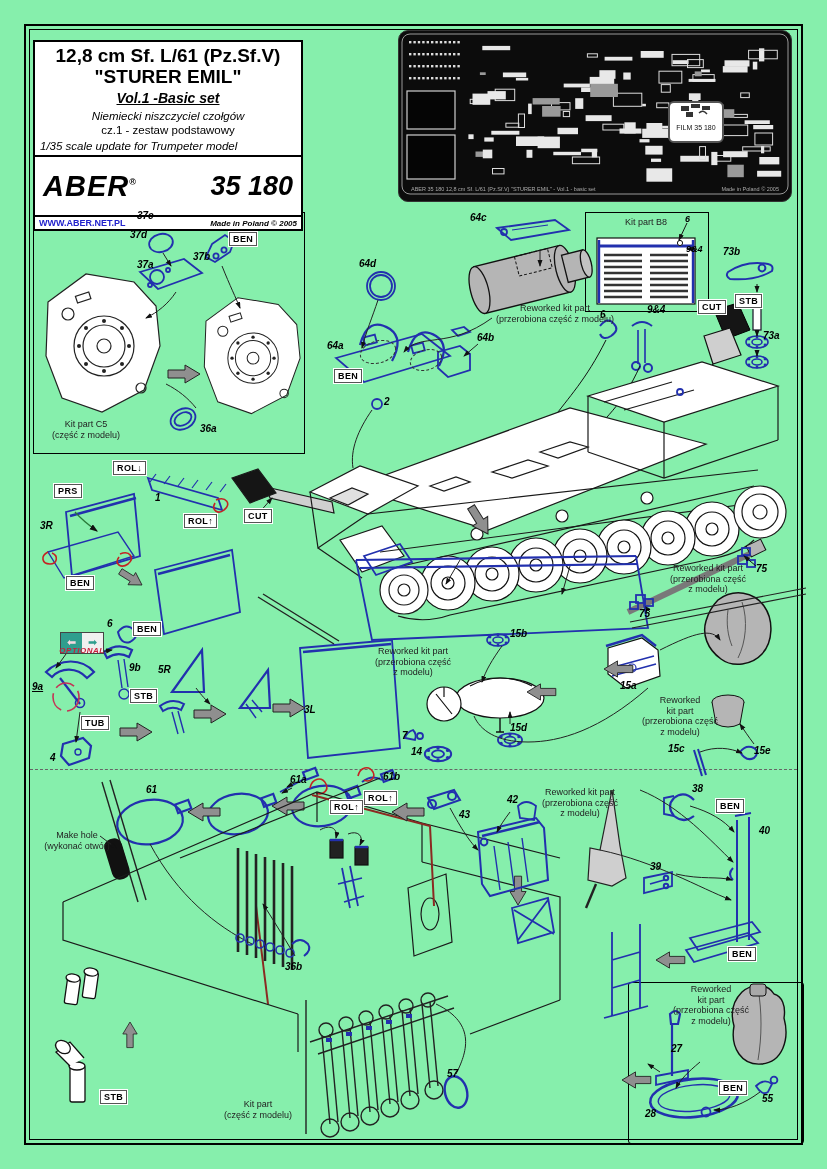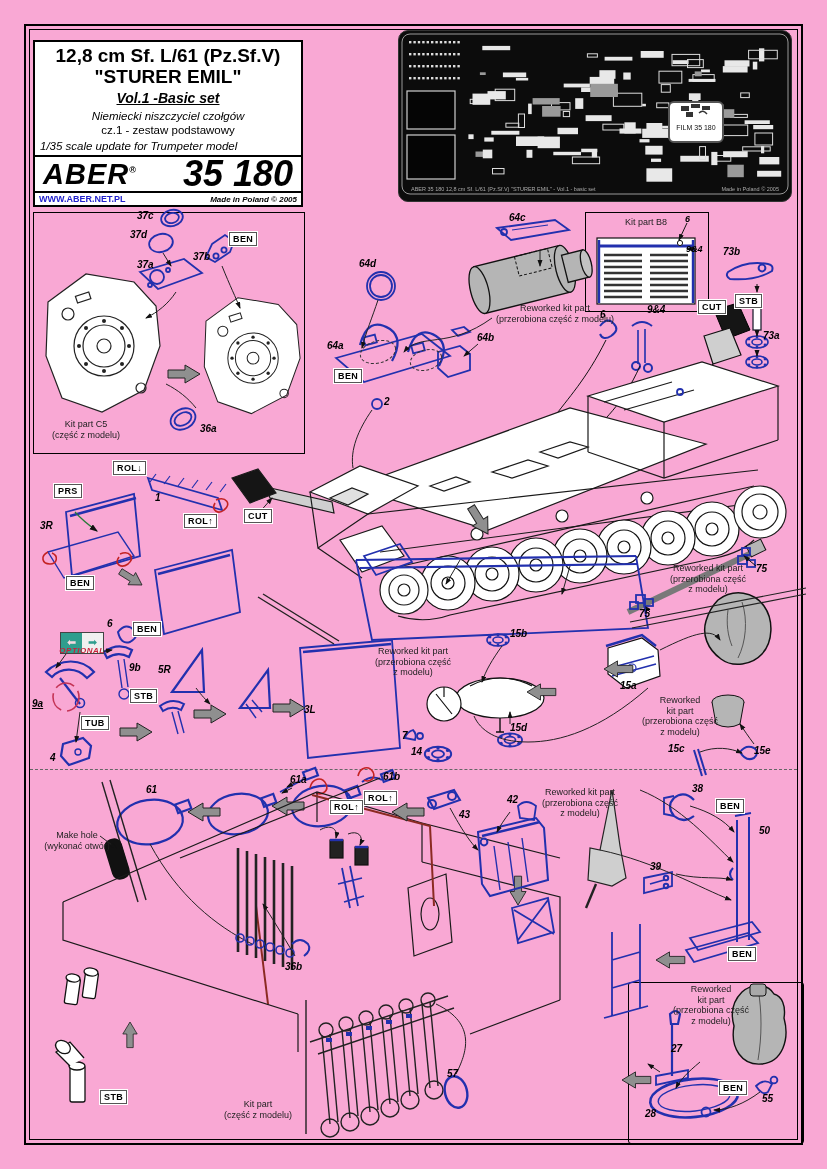--- a/index.html
+++ b/index.html
@@ -1,33 +1,33 @@
 <!DOCTYPE html>
 <html><head>
 <meta charset="utf-8">
 <style>
   html,body{margin:0;padding:0;background:#e8e8e8;}
-  .sheet{position:relative;width:827px;height:1169px;background:#f9a8d4;margin:0 auto;
+  .sheet{position:relative;width:827px;height:1169px;background:#86efac;margin:0 auto;
          font-family:"Liberation Sans",sans-serif;overflow:hidden;}
   .frame-outer{position:absolute;left:24px;top:24px;right:24px;bottom:24px;border:2px solid #000;}
   .frame-inner{position:absolute;left:29px;top:29px;right:29px;bottom:29px;border:1px solid #000;}
 
   
   .title-block{position:absolute;left:33px;top:40px;width:266px;border:2px solid #000;background:#fff;z-index:5;}
   .tb-main{border-bottom:2px solid #000;text-align:center;padding:3px 2px 2px;}
   .tb-l1,.tb-l2{font-weight:bold;font-size:19px;line-height:1.12;}
   .tb-l3{font-weight:bold;font-style:italic;font-size:14px;text-decoration:underline;margin:2px 0 3px;}
   .tb-l4{font-style:italic;font-size:11.5px;line-height:1.25;}
   .tb-l5{font-size:11.5px;line-height:1.25;}
   .tb-l6{font-style:italic;font-size:11.5px;text-align:left;padding:3px 0 1px 3px;}
   .tb-brand{display:flex;justify-content:space-between;align-items:center;
-            border-bottom:2px solid #000;padding:1px 8px;height:32px;}
+            border-bottom:2px solid #000;padding:13px 8px;height:32px;}
   .tb-aber{font-weight:bold;font-style:italic;font-size:29px;letter-spacing:1px;}
   .tb-reg{font-size:9px;vertical-align:super;font-style:normal;}
-  .tb-no{font-weight:bold;font-style:italic;font-size:36px;}
+  .tb-no{font-weight:bold;font-style:italic;font-size:27px;}
   .tb-foot{display:flex;justify-content:space-between;align-items:center;padding:1px 4px;}
   .tb-web{color:#2222cc;font-weight:bold;font-size:9px;}
   .tb-made{font-style:italic;font-weight:bold;font-size:8px;}
 
   
   .fret{position:absolute;left:398px;top:30px;width:392px;height:170px;background:#0c0c0c;
         border-radius:10px;border:1px solid #333;z-index:4;}
 
   
   .film{position:absolute;left:668px;top:101px;width:52px;height:38px;border:2px solid #555;
@@ -775,21 +775,21 @@
 
   <div class="labels-layer" id="labels-layer">
       <div class="lbl k-p" style="left: 137px; top: 211px;">37c</div>
       <div class="lbl k-p" style="left: 130px; top: 230px;">37d</div>
       <div class="lbl k-p" style="left: 193px; top: 252px;">37b</div>
       <div class="lbl k-p" style="left: 113px; top: 260px; margin-left: 24px;">37a</div>
       <div class="lbl k-t" style="left: 229px; top: 232px;">BEN</div>
       <div class="lbl k-p" style="left: 200px; top: 424px;">36a</div>
       <div class="lbl k-n" style="left: 86px; top: 419px;">Kit part C5
 (część z modelu)</div>
-      <div class="lbl k-p" style="left: 470px; top: 213px; margin-left: 39px;">64c</div>
+      <div class="lbl k-p" style="left: 470px; top: 213px;">64c</div>
       <div class="lbl k-p" style="left: 359px; top: 259px;">64d</div>
       <div class="lbl k-p" style="left: 327px; top: 341px;">64a</div>
       <div class="lbl k-p" style="left: 477px; top: 333px;">64b</div>
       <div class="lbl k-t" style="left: 334px; top: 369px;">BEN</div>
       <div class="lbl k-n" style="left: 555px; top: 303px;">Reworked kit part
 (przerobiona część z modelu)</div>
       <div class="lbl k-n" style="left: 646px; top: 217px;">Kit part B8</div>
       <div class="lbl k-ps" style="left: 685px; top: 215px;">6</div>
       <div class="lbl k-ps" style="left: 686px; top: 245px;">9&amp;4</div>
       <div class="lbl k-p" style="left: 600px; top: 310px;">6</div>
@@ -802,21 +802,21 @@
       <div class="lbl k-t" style="left: 113px; top: 461px;">ROL↓</div>
       <div class="lbl k-p" style="left: 155px; top: 493px;">1</div>
       <div class="lbl k-t" style="left: 54px; top: 484px;">PRS</div>
       <div class="lbl k-t" style="left: 184px; top: 514px;">ROL↑</div>
       <div class="lbl k-p" style="left: 40px; top: 521px;">3R</div>
       <div class="lbl k-t" style="left: 244px; top: 509px;">CUT</div>
       <div class="lbl k-t" style="left: 66px; top: 576px;">BEN</div>
       <div class="lbl k-p" style="left: 107px; top: 619px;">6</div>
       <div class="lbl k-t" style="left: 133px; top: 622px;">BEN</div>
       <div class="lbl k-p" style="left: 129px; top: 663px;">9b</div>
-      <div class="lbl k-p" style="left: 32px; top: 699px; text-decoration: underline;">9a</div>
+      <div class="lbl k-p" style="left: 32px; top: 682px; text-decoration: underline;">9a</div>
       <div class="lbl k-p" style="left: 158px; top: 665px;">5R</div>
       <div class="lbl k-t" style="left: 130px; top: 689px;">STB</div>
       <div class="lbl k-t" style="left: 81px; top: 707px; margin-top: 9px;">TUB</div>
       <div class="lbl k-p" style="left: 50px; top: 753px;">4</div>
       <div class="lbl k-p" style="left: 304px; top: 705px;">3L</div>
       <div class="lbl k-p" style="left: 402px; top: 731px;">7</div>
       <div class="lbl k-p" style="left: 411px; top: 747px;">14</div>
       <div class="lbl k-p" style="left: 510px; top: 629px;">15b</div>
       <div class="lbl k-p" style="left: 510px; top: 723px;">15d</div>
       <div class="lbl k-n" style="left: 413px; top: 646px;">Reworked kit part
@@ -841,21 +841,21 @@
       <div class="lbl k-t" style="left: 364px; top: 791px;">ROL↑</div>
       <div class="lbl k-n" style="left: 77px; top: 830px;">Make hole
 (wykonać otwór)</div>
       <div class="lbl k-p" style="left: 459px; top: 786px; margin-top: 24px;">43</div>
       <div class="lbl k-p" style="left: 507px; top: 795px;">42</div>
       <div class="lbl k-n" style="left: 580px; top: 787px;">Reworked kit part
 (przerobiona część
 z modelu)</div>
       <div class="lbl k-p" style="left: 692px; top: 784px;">38</div>
       <div class="lbl k-t" style="left: 716px; top: 799px;">BEN</div>
-      <div class="lbl k-p" style="left: 759px; top: 826px;">50</div>
+      <div class="lbl k-p" style="left: 759px; top: 826px;">40</div>
       <div class="lbl k-p" style="left: 650px; top: 862px;">39</div>
       <div class="lbl k-t" style="left: 728px; top: 947px;">BEN</div>
       <div class="lbl k-p" style="left: 285px; top: 962px;">36b</div>
       <div class="lbl k-t" style="left: 100px; top: 1090px;">STB</div>
       <div class="lbl k-n" style="left: 258px; top: 1099px;">Kit part
 (część z modelu)</div>
       <div class="lbl k-p" style="left: 447px; top: 1069px;">57</div>
       <div class="lbl k-n" style="left: 711px; top: 984px;">Reworked
 kit part
 (przerobiona część

